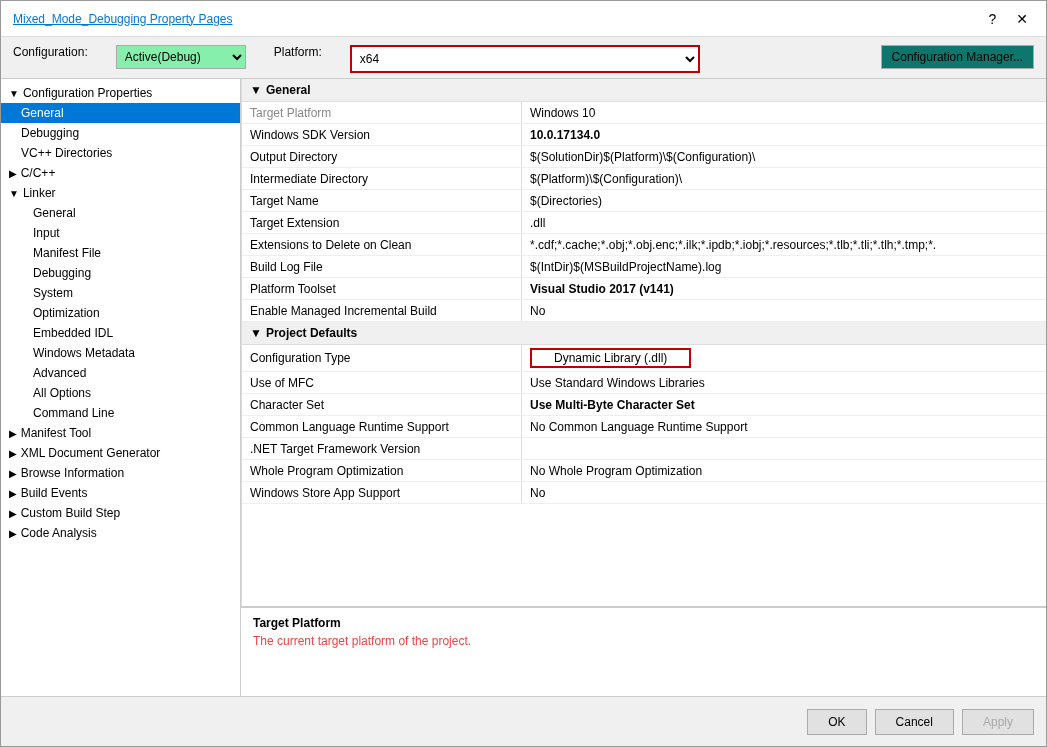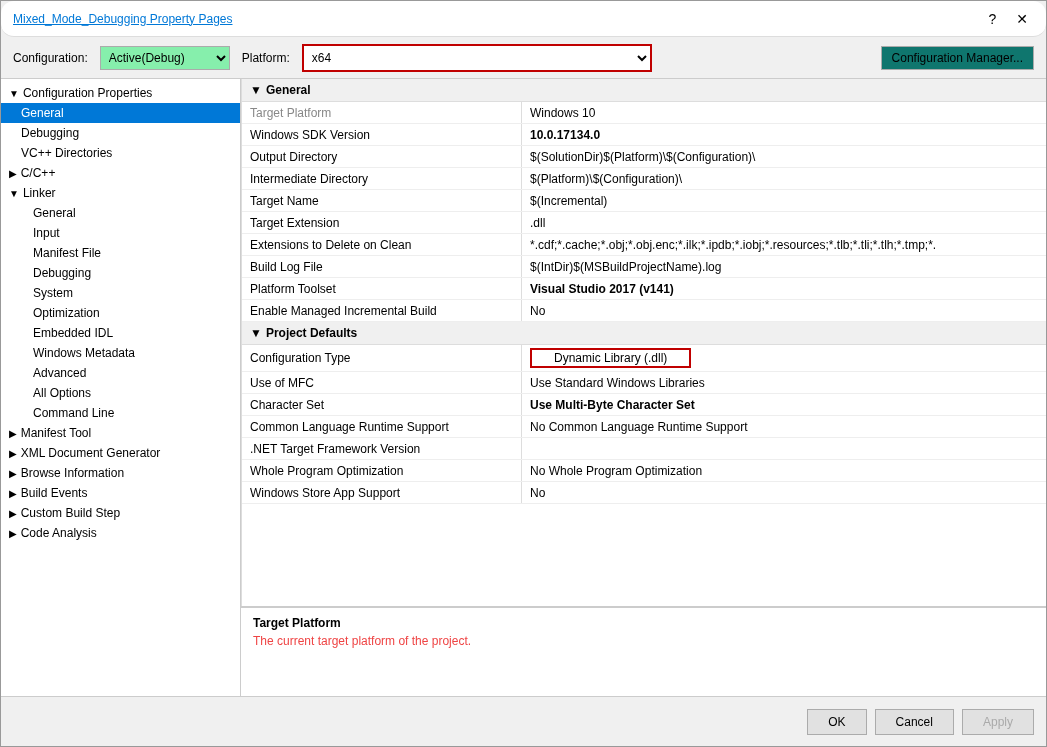--- a/index.html
+++ b/index.html
@@ -1,23 +1,23 @@
 <!DOCTYPE html>
 <html><head>
   <meta charset="utf-8">
   <style>
     * { box-sizing: border-box; margin: 0; padding: 0; font-family: 'Segoe UI', Arial, sans-serif; font-size: 12px; }
     body { background: #f0f0f0; display: flex; justify-content: center; align-items: center; width: 1047px; height: 747px; overflow: hidden; }
     .dialog { width: 1047px; height: 747px; background: #f0f0f0; border: 1px solid #999; display: flex; flex-direction: column; }
-    .title-bar { background: #fff; padding: 8px 12px; display: flex; align-items: center; justify-content: space-between; border-bottom: 1px solid #ddd; height: 36px; border-radius: 13px; }
+    .title-bar { background: #fff; padding: 8px 12px; display: flex; align-items: center; justify-content: space-between; border-bottom: 1px solid #ddd; height: 36px; }
     .title-bar-left { font-size: 12px; color: #000; }
     .title-bar-left span { color: #0078d7; text-decoration: underline; }
     .title-bar-right { display: flex; gap: 8px; }
     .title-btn { background: none; border: none; cursor: pointer; font-size: 14px; padding: 2px 6px; color: #000; }
-    .config-bar { background: #f0f0f0; padding: 8px 12px; display: flex; align-items: center; gap: 12px; border-bottom: 1px solid #ccc; height: 42px; }
+    .config-bar { background: #f0f0f0; padding: 8px 12px; display: flex; align-items: flex-start; gap: 28px; border-bottom: 1px solid #ccc; height: 42px; }
     .config-bar label { font-size: 12px; }
     .config-select { height: 24px; border: 1px solid #ababab; background: #86efac; padding: 0 4px; font-size: 12px; min-width: 130px; }
     .config-manager-btn { margin-left: auto; height: 24px; padding: 0 10px; background: #0f766e; border: 1px solid #ababab; font-size: 12px; cursor: pointer; }
     .platform-select { height: 28px; border: 2px solid #c00000; background: #fff; padding: 0 4px; font-size: 12px; min-width: 350px; }
     .main-content { display: flex; flex: 1; overflow: hidden; }
     .sidebar { width: 240px; background: #fff; border-right: 1px solid #ccc; overflow-y: auto; padding: 4px 0; }
     .sidebar-item { padding: 3px 8px; cursor: pointer; font-size: 12px; color: #000; display: flex; align-items: center; }
     .sidebar-item.selected { background: #0078d7; color: #fff; }
     .sidebar-item.indent1 { padding-left: 20px; }
     .sidebar-item.indent2 { padding-left: 32px; }
@@ -167,21 +167,21 @@
         <div class="prop-row">
           <div class="prop-name">Output Directory</div>
           <div class="prop-value">$(SolutionDir)$(Platform)\$(Configuration)\</div>
         </div>
         <div class="prop-row">
           <div class="prop-name">Intermediate Directory</div>
           <div class="prop-value">$(Platform)\$(Configuration)\</div>
         </div>
         <div class="prop-row">
           <div class="prop-name">Target Name</div>
-          <div class="prop-value">$(Incremental)</div>
+          <div class="prop-value">$(Directories)</div>
         </div>
         <div class="prop-row">
           <div class="prop-name">Target Extension</div>
           <div class="prop-value">.dll</div>
         </div>
         <div class="prop-row">
           <div class="prop-name">Extensions to Delete on Clean</div>
           <div class="prop-value" style="overflow:hidden; text-overflow:ellipsis; white-space:nowrap;">*.cdf;*.cache;*.obj;*.obj.enc;*.ilk;*.ipdb;*.iobj;*.resources;*.tlb;*.tli;*.tlh;*.tmp;*.</div>
         </div>
         <div class="prop-row">

